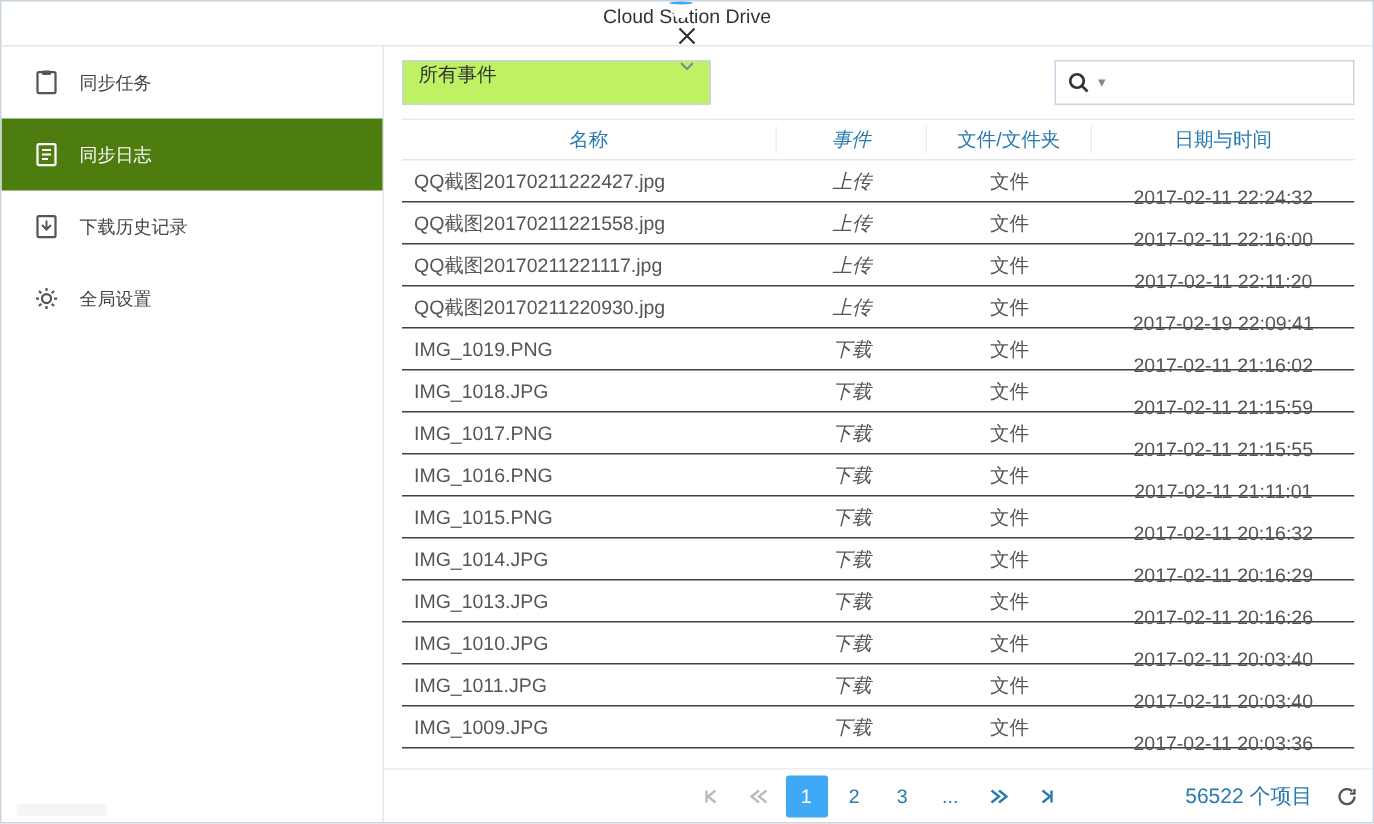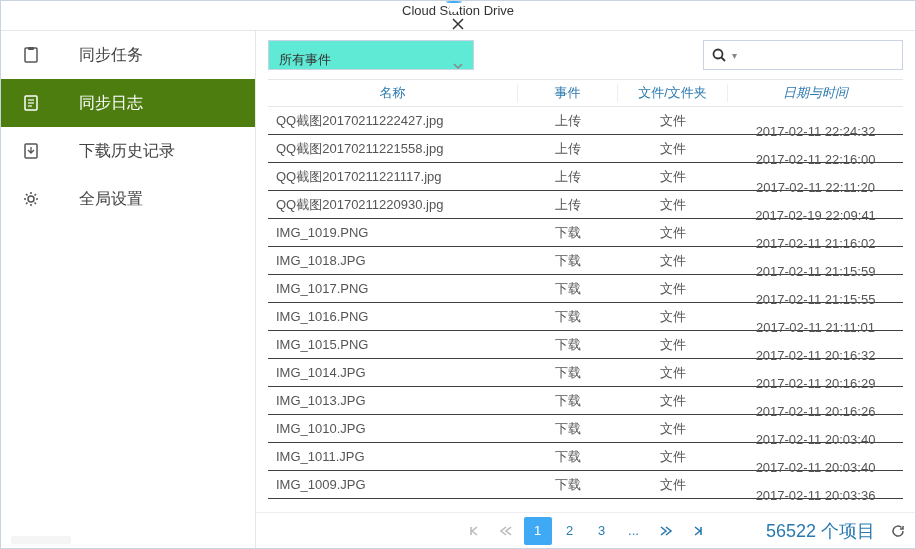--- a/index.html
+++ b/index.html
@@ -8,49 +8,49 @@
 .titlebar { height: 30px; display: flex; align-items: center; padding: 0 10px; border-bottom: 1px solid #e6e6e6; flex-direction: column; }
 .titlebar .logo { width: 16px; height: 16px; background: #3fa9f5; border-radius: 50%; margin-right: 8px; position: relative; }
 .titlebar .logo::after { content: ""; position: absolute; width: 10px; height: 6px; background: #fff; border-radius: 5px; top: 5px; left: 3px; }
 .titlebar .title { flex: 1; font-size: 13px; color: #333; }
 .titlebar .close { width: 16px; height: 16px; cursor: pointer; display: flex; align-items: center; justify-content: center; }
 .body { flex: 1; display: flex; overflow: hidden; }
 .sidebar { width: 255px; border-right: 1px solid #e6e6e6; display: flex; flex-direction: column; }
 .sidebar-item { height: 48px; display: flex; align-items: center; padding: 0 20px; cursor: pointer; color: #444; }
 .sidebar-item.selected { background: #4d7c0f; color: #fff; }
 .sidebar-item .icon { width: 20px; height: 20px; margin-right: 12px; display: flex; align-items: center; justify-content: center; }
-.sidebar-item span.label { font-size: 16px; margin-left: 26px; }
+.sidebar-item span.label { font-size: 12px; }
 .sidebar-spacer { flex: 1; }
 .sidebar-scroll { height: 8px; background: #f5f5f5; width: 60px; margin: 0 0 4px 10px; border-radius: 2px; }
 .main { flex: 1; display: flex; flex-direction: column; overflow: hidden; }
 .toolbar { height: 48px; display: flex; align-items: center; padding: 0 12px; gap: 12px; }
-.dropdown { width: 206px; height: 30px; border: 1px solid #c9d4e2; display: flex; align-items: flex-end; padding: 0 10px; cursor: pointer; justify-content: space-between; background: #5eead4; }
+.dropdown { width: 206px; height: 30px; border: 1px solid #c9d4e2; display: flex; align-items: flex-start; padding: 0 10px; cursor: pointer; justify-content: space-between; background: #bef264; }
 .dropdown .chev { color: #888; }
 .searchbox { width: 200px; height: 30px; border: 1px solid #c9d4e2; display: flex; align-items: center; padding: 0 8px; margin-left: auto; background: #fff; }
 .searchbox .sicon { margin-right: 4px; color: #555; display: flex; }
 .searchbox .schev { color: #888; font-size: 10px; margin-left: 2px; }
 .table { flex: 1; display: flex; flex-direction: column; overflow: hidden; padding: 0 12px; justify-content: flex-end; }
 .thead { display: flex; height: 28px; align-items: center; border-top: 1px solid #e6e6e6; border-bottom: 1px solid #e6e6e6; }
 .thead .th { text-align: center; color: #2a7ab0; font-size: 13px; padding: 0 8px; border-right: 1px solid #eee; }
-.thead .th:last-child { border-right: none; font-style: italic; }
+.thead .th:last-child { border-right: none; }
 .col-name { flex: 0 0 250px; }
-.col-event { flex: 0 0 100px; }
+.col-event { flex: 0 0 100px; font-style: italic; }
 .col-type { flex: 0 0 110px; }
 .col-date { flex: 1; }
 .tbody { flex: 1; overflow-y: auto; }
 .tr { display: flex; height: 28px; align-items: center; border-bottom: 1px solid #404040; }
 .tr .td { padding: 0 8px; white-space: nowrap; overflow: hidden; text-overflow: ellipsis; color: #555; }
 .tr .td.col-name { text-align: left; }
 .tr .td.col-event, .tr .td.col-type { text-align: center; }
 .tr .td.col-date { text-align: center; margin-top: 21px; }
 .pagination { height: 36px; display: flex; align-items: center; justify-content: center; gap: 4px; position: relative; border-top: 1px solid #eee; }
 .pagination .pgbtn { min-width: 28px; height: 28px; display: flex; align-items: center; justify-content: center; color: #2a7ab0; cursor: pointer; border-radius: 2px; font-size: 13px; }
 .pagination .pgbtn.current { background: #3fa9f5; color: #fff; }
 .pagination .pgbtn.disabled { color: #bbb; cursor: default; }
-.pagination .total { position: absolute; right: 40px; color: #2a7ab0; font-size: 18px; }
+.pagination .total { position: absolute; right: 40px; color: #2a7ab0; font-size: 14px; }
 .pagination .refresh { position: absolute; right: 10px; color: #555; cursor: pointer; display: flex; align-items: center; }
 svg { display: block; }
 </style>
 </head>
 <body>
 
 <div class="window">
   <div class="titlebar">
     <div class="logo"></div>
     <div class="title">Cloud Station Drive</div>

